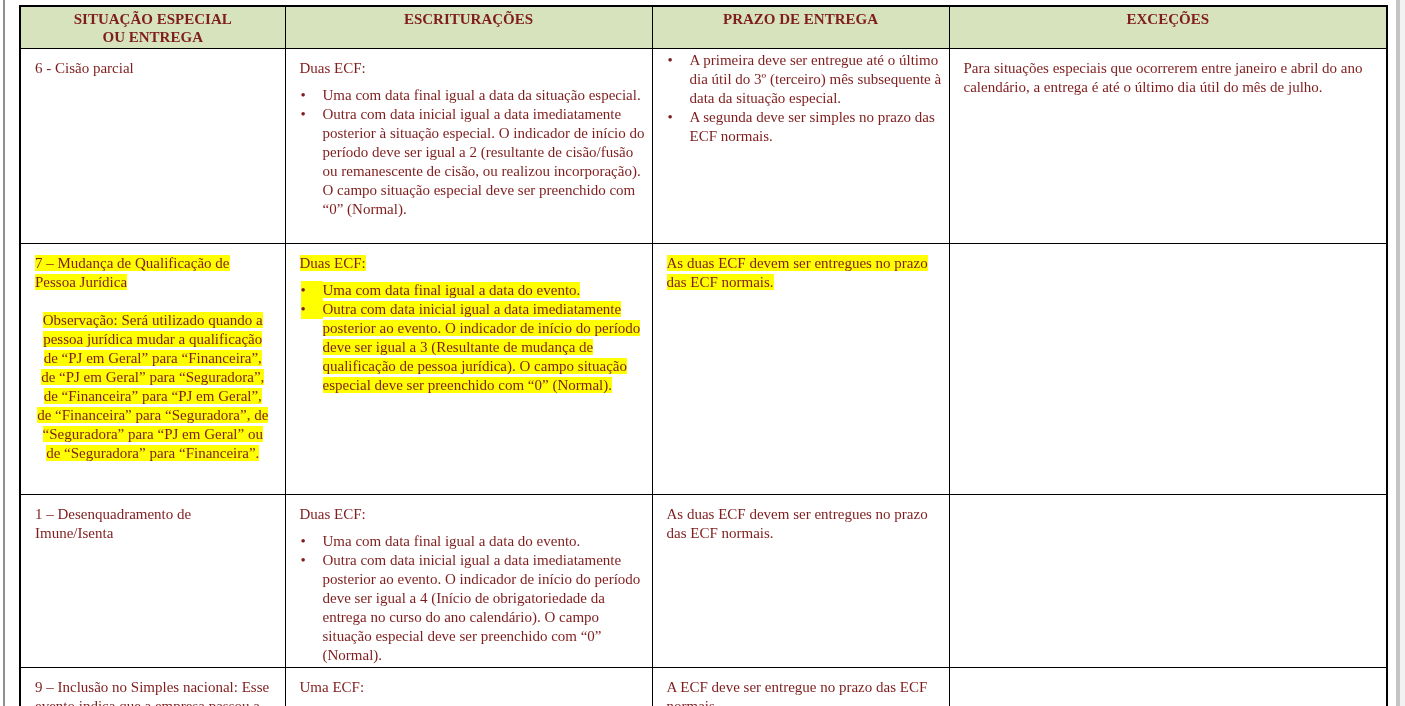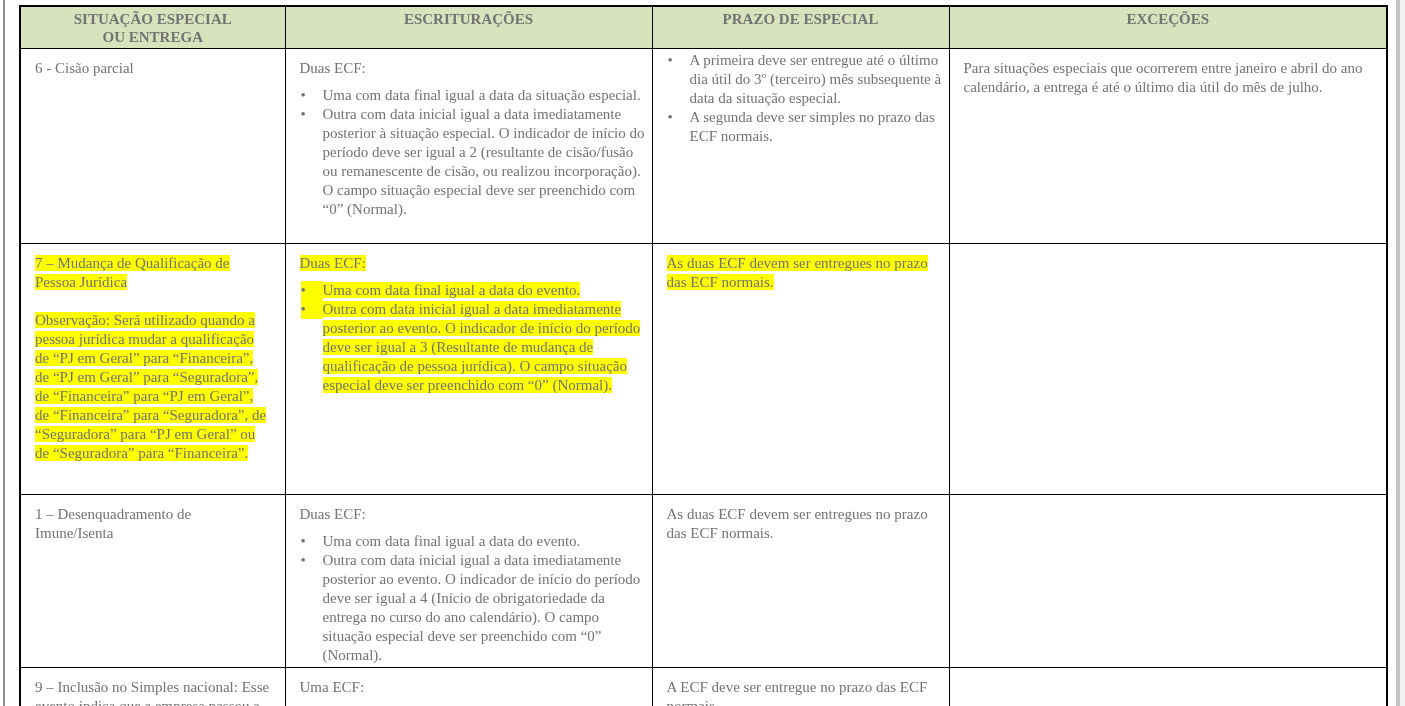--- a/index.html
+++ b/index.html
@@ -5,21 +5,21 @@
   html, body { margin: 0; padding: 0; background: #ffffff; }
   .viewport {
     position: relative;
     width: 1405px;
     height: 706px;
     overflow: hidden;
     background: #ffffff;
     font-family: "Liberation Serif", serif;
     font-size: 15px;
     line-height: 19px;
-    color: #737373;
+    color: #7f1d1d;
   }
   .edge-left {
     position: absolute; left: 3px; top: 0; width: 2px; height: 706px;
     background: #8f8f8f;
   }
   .edge-right {
     position: absolute; left: 1396px; top: 0; width: 4px; height: 706px;
     background: #c4c4c4;
   }
   .edge-right-pad {
@@ -45,21 +45,21 @@
     padding: 3px 4px 2px 4px;
     line-height: 18px;
     font-size: 15px;
     height: 31px;
   }
   table.ecf td {
     vertical-align: top;
     padding: 2px 6px 2px 6px;
   }
   td p { margin: 8px; }
-  p.gap-before { margin-top: 19px; }
+  p.gap-before { margin-top: 19px; text-align: center; }
   .li { position: relative; padding-left: 31px; margin: 0; }
   .li .b {
     position: absolute; left: 9px; top: 0; width: 22px;
     display: inline-block;
   }
   tr.row-hl .t, tr.row-hl .b { background: var(--highlight, #ffff00); }
 </style>
 </head>
 <body>
 
@@ -75,21 +75,21 @@
         <col style="width:297px">
         <col style="width:438px">
     </colgroup>
     <thead>
       <tr style="height:37px;">
         <th>
           <span>SITUAÇÃO ESPECIAL</span><br>
           <span>OU ENTREGA</span>
         </th>
         <th>ESCRITURAÇÕES</th>
-        <th>PRAZO DE ESPECIAL</th>
+        <th>PRAZO DE ENTREGA</th>
         <th>EXCEÇÕES</th>
       </tr>
     </thead>
     <tbody>
 
       <tr style="height:195px;">
         <td>
           <p><span class="t">6 - Cisão parcial</span></p>
         </td>
         <td>

